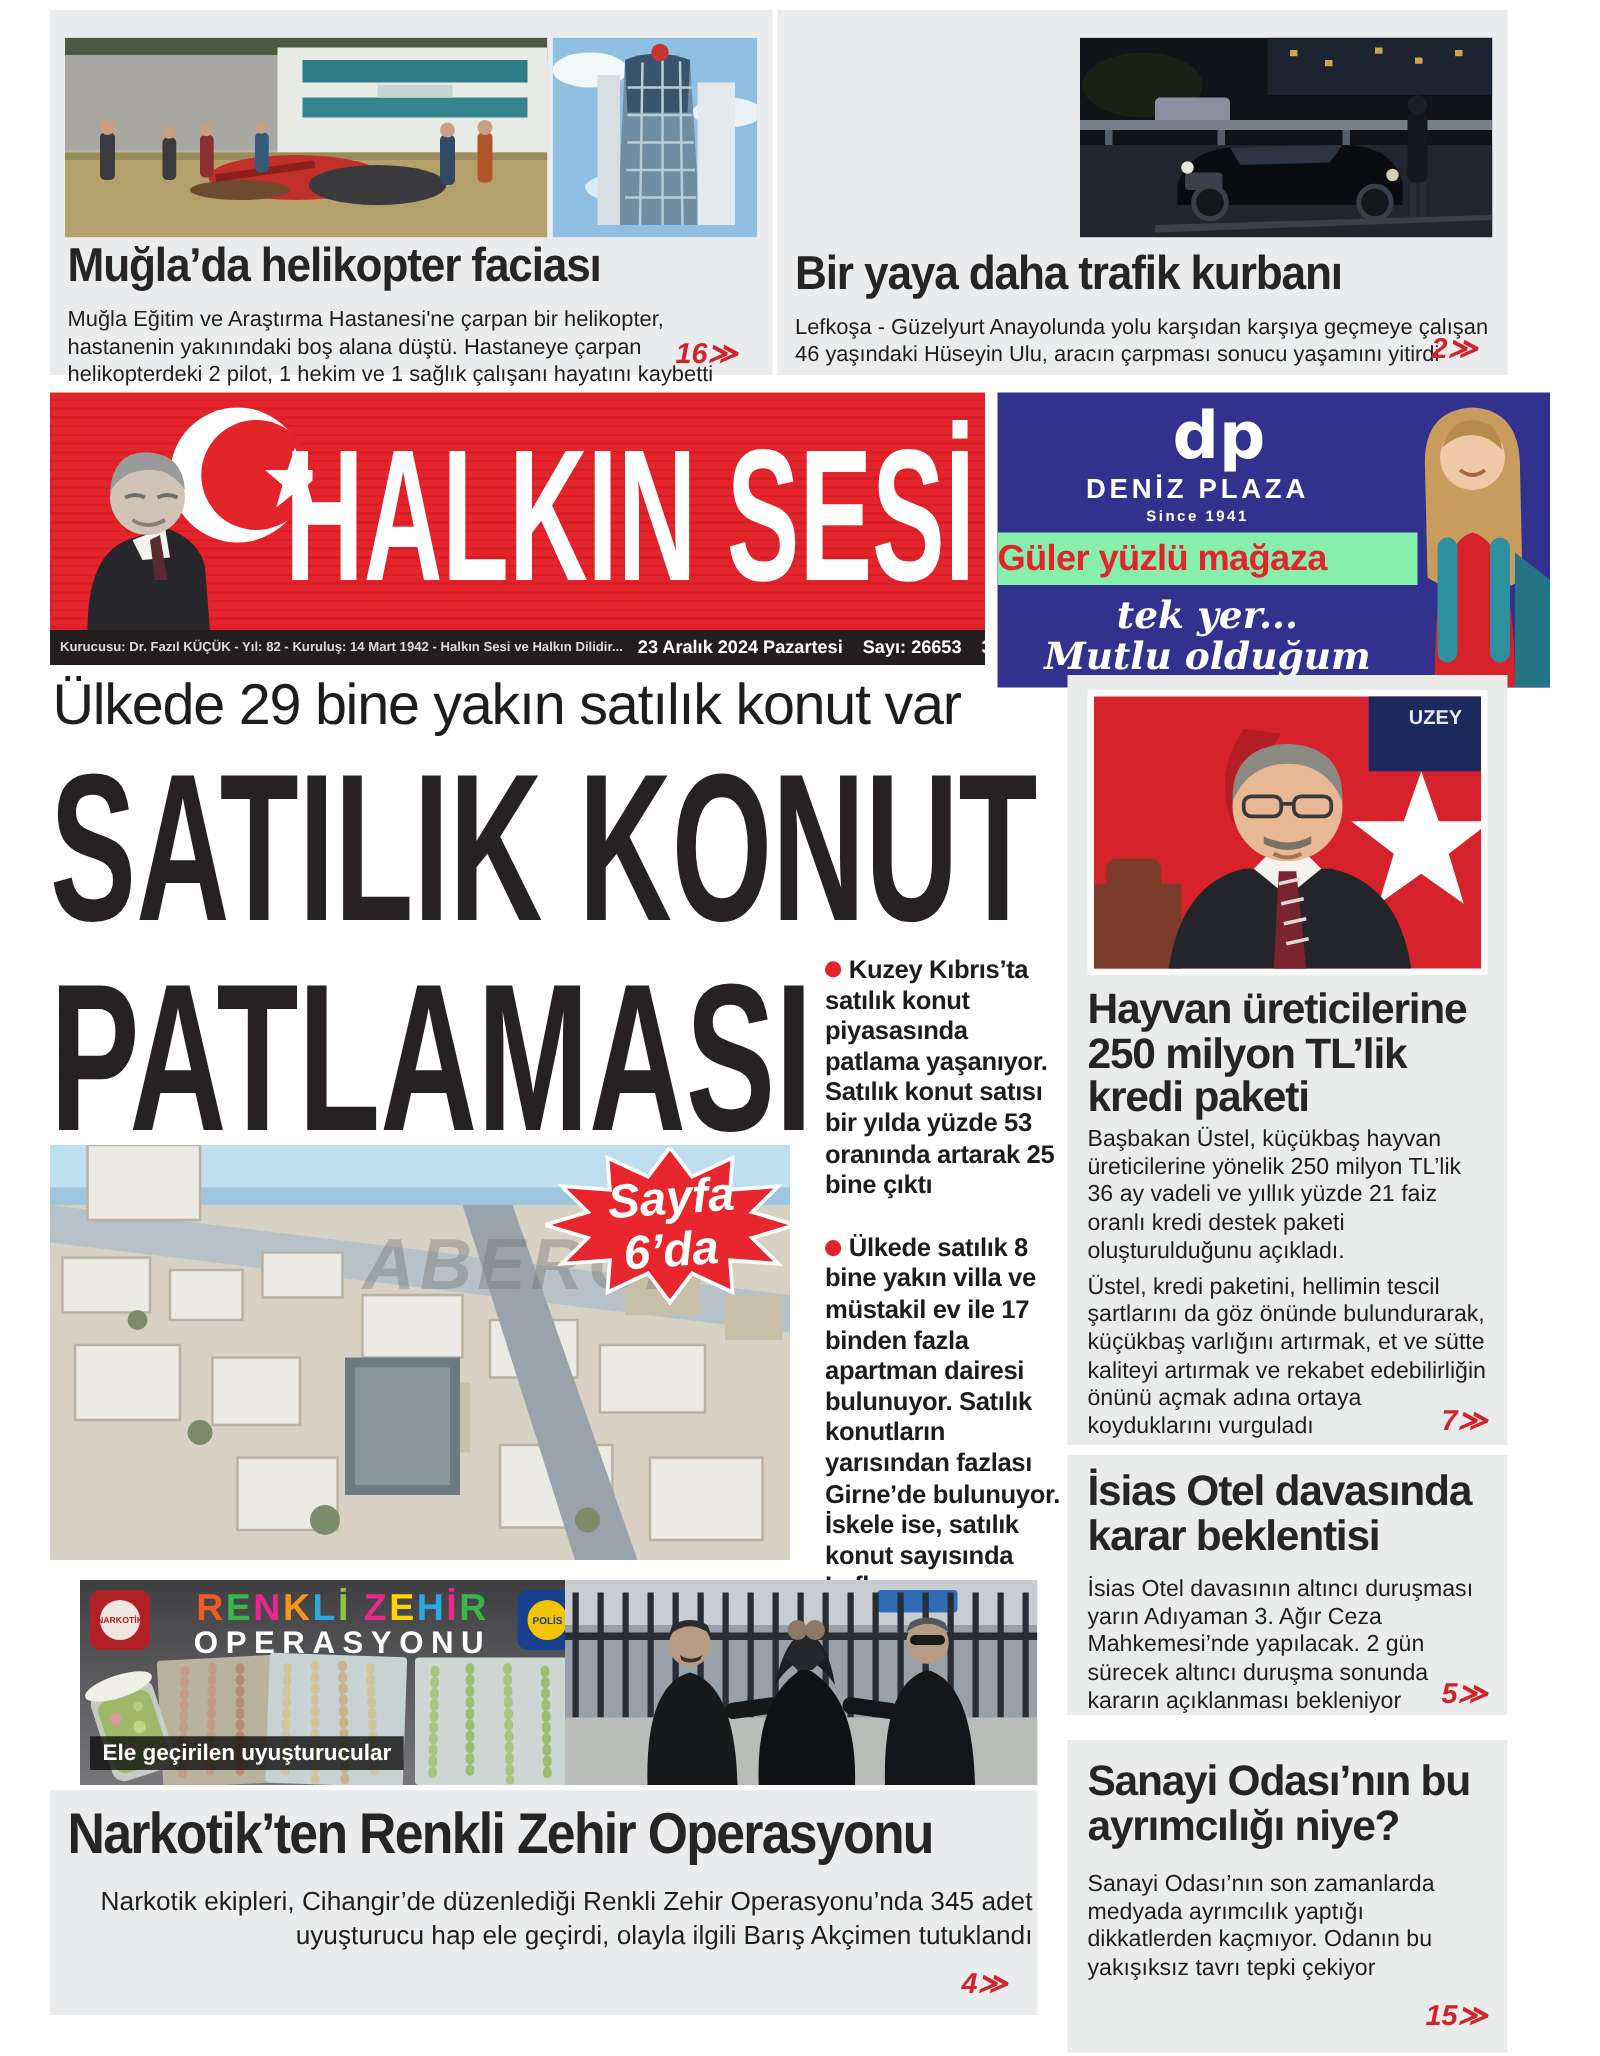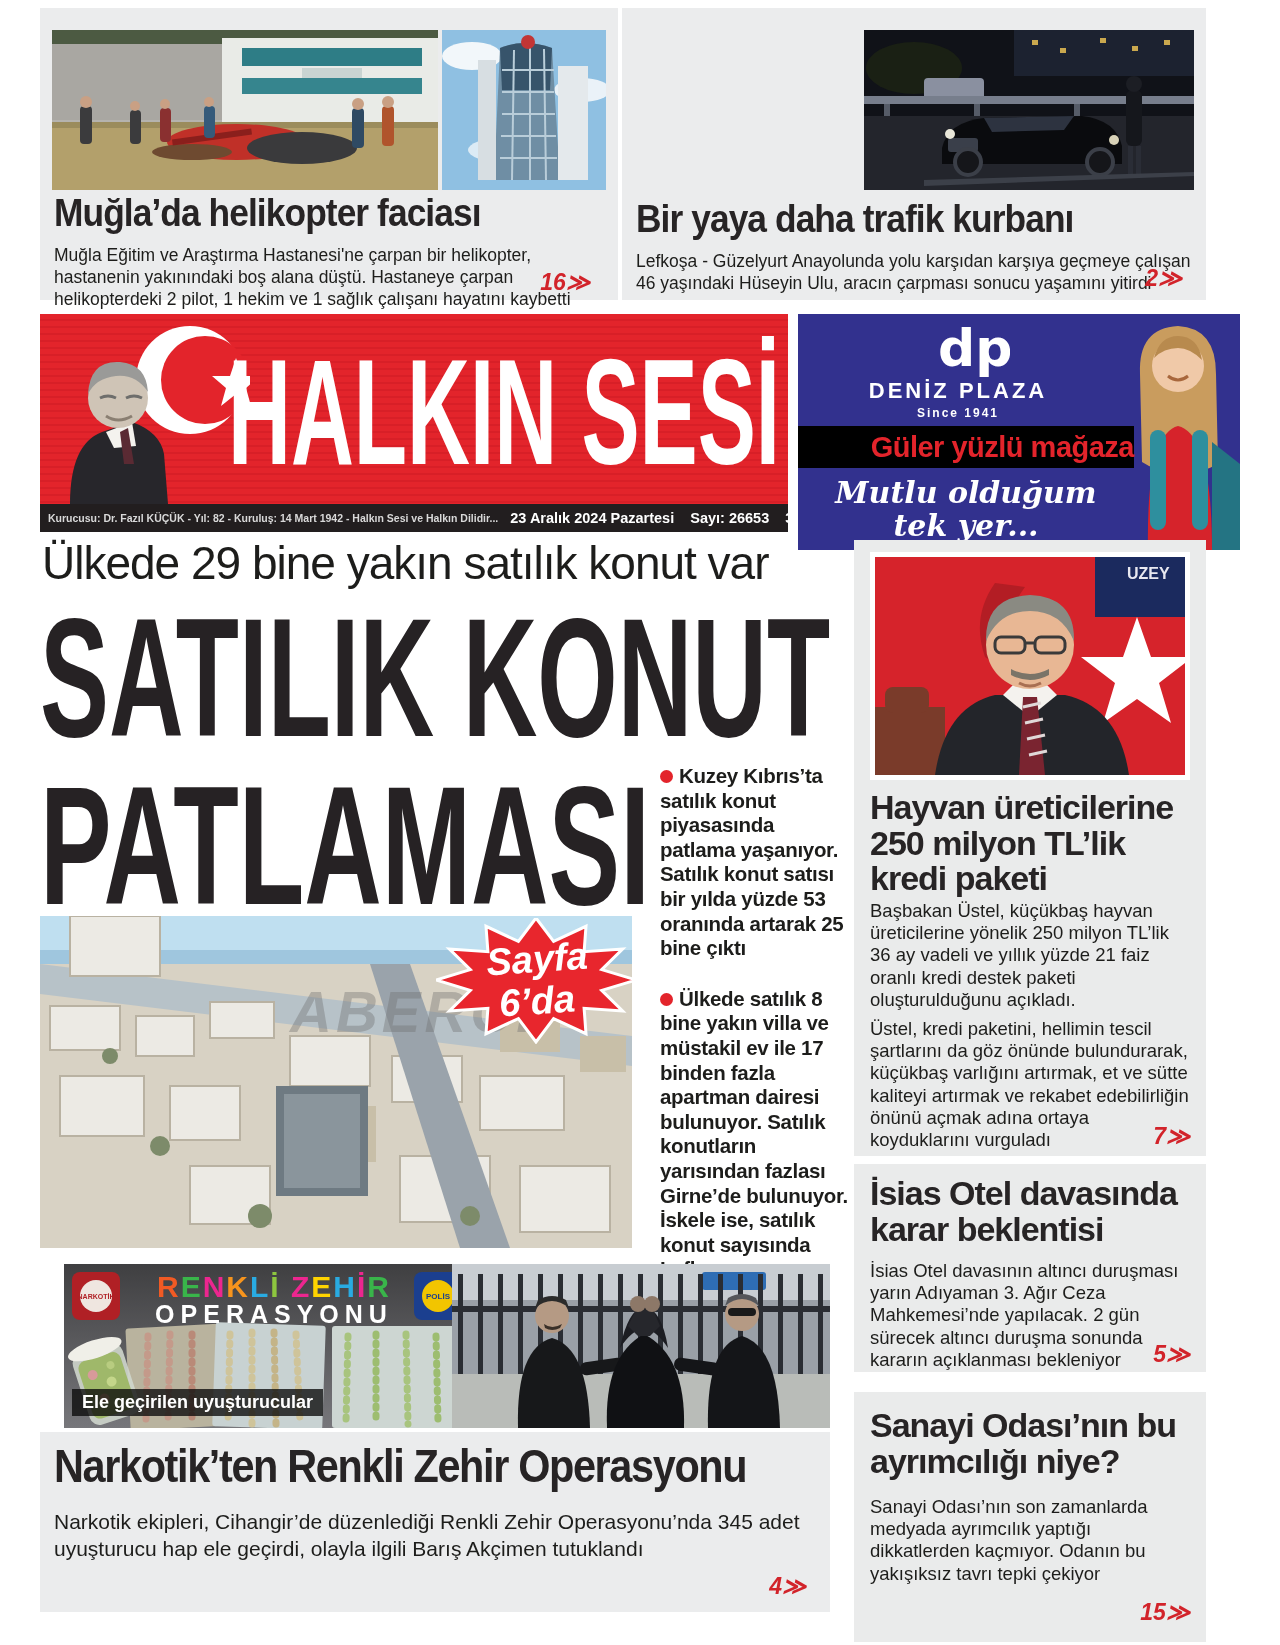--- a/index.html
+++ b/index.html
@@ -24,21 +24,21 @@
   .infobar{position:absolute;left:40px;top:504px;width:748px;height:28px;background:#221e1f;
     display:flex;align-items:center;justify-content:space-between;padding:0 8px;box-sizing:border-box;}
   .infobar .small{color:#d9d9d9;font-size:10.5px;font-weight:bold;white-space:nowrap;}
   .infobar .big{color:#fff;font-size:14.5px;font-weight:bold;white-space:nowrap;}
   .infobar .big span{margin-left:12px;margin-top:12px;}
   
   .ad{position:absolute;left:798px;top:314px;width:442px;height:236px;background:#32318e;overflow:hidden;}
   .ad .brand{position:absolute;left:0;top:64px;width:320px;text-align:center;color:#fff;font-weight:bold;
     font-size:22px;letter-spacing:3px;}
   .ad .since{position:absolute;left:0;top:92px;width:320px;text-align:center;color:#fff;font-weight:bold;font-size:12px;letter-spacing:2px;}
-  .ad .band{position:absolute;left:0;top:112px;width:336px;height:42px;background:#000000;display:flex;align-items:center;justify-content:flex-end;}
+  .ad .band{position:absolute;left:0;top:112px;width:336px;height:42px;background:#86efac;display:flex;align-items:center;justify-content:flex-start;}
   .ad .band div{color:#e3242b;font-weight:bold;font-size:29px;letter-spacing:-0.5px;}
   .ad .script{position:absolute;left:0;top:162px;width:336px;text-align:center;color:#fff;
     font-family:"DejaVu Serif",serif;font-style:italic;font-weight:bold;font-size:30px;line-height:1.1;}
   
   .kicker{position:absolute;left:42px;top:536px;font-size:46px;color:#1d1d1b;letter-spacing:-1px;white-space:nowrap;}
   .giant{position:absolute;left:40px;}
   .bullets{position:absolute;left:660px;top:764px;width:194px;font-size:20.5px;font-weight:bold;
     line-height:1.2;letter-spacing:-0.3px;color:#1d1d1b;}
   .bullets .b2{margin-top:26px;}
   .dot{display:inline-block;width:13px;height:13px;border-radius:50%;background:#e3242b;margin-right:6px;}
@@ -49,21 +49,21 @@
   .burst{position:absolute;left:396px;top:2px;width:202px;height:126px;}
   .burst .t1,.burst .t2{position:absolute;width:100%;text-align:center;color:#fff;font-weight:bold;
     font-style:italic;transform:rotate(-4deg);}
   .burst .t1{top:20px;font-size:38px;}
   .burst .t2{top:62px;font-size:38px;}
   
   .rc{position:absolute;left:854px;width:352px;background:#eaebeb;}
   .rc .hl{position:absolute;left:16px;font-size:34px;}
   .rc .body-txt{position:absolute;left:16px;font-size:18.5px;line-height:1.2;}
   
-  .bstory{left:40px;top:1432px;width:790px;height:180px;}
+  .bstory{left:40px;top:1432px;width:790px;height:180px;text-align:right;}
   .bstory .hl{position:absolute;left:14px;top:10px;font-size:46px;letter-spacing:-1.5px;}
   .bstory .body-txt{position:absolute;left:14px;top:76px;width:772px;font-size:21px;line-height:1.3;}
   .drugtitle1{position:absolute;left:60px;top:6px;width:300px;text-align:center;font-size:30px;
     font-weight:bold;letter-spacing:2px;}
   .drugtitle2{position:absolute;left:60px;top:36px;width:300px;text-align:center;font-size:25px;
     font-weight:bold;letter-spacing:6px;color:#fff;}
   .caption-band{position:absolute;left:8px;bottom:12px;background:rgba(10,10,10,.78);color:#fff;
     font-weight:bold;font-size:18px;padding:3px 10px;}
   .badge{position:absolute;top:8px;width:48px;height:48px;border-radius:8px;}
   .badge.red{left:8px;background:#b02025;}
@@ -204,22 +204,22 @@
   <div class="ad">
     <svg width="90" height="60" viewBox="0 0 90 60" style="position:absolute;left:122px;top:4px;">
       <text x="18" y="48" font-family="DejaVu Sans, sans-serif" font-weight="bold" font-size="52" fill="#ffffff">dp</text>
     </svg>
     <div class="brand">DENİZ PLAZA</div>
     <div class="since">Since 1941</div>
     <div class="band">
       <div>Güler yüzlü mağaza</div>
     </div>
     <div class="script">
+      <div>tek yer...</div>
       <div>Mutlu olduğum</div>
-      <div>tek yer...</div>
     </div>
     <svg width="120" height="236" viewBox="0 0 120 236" style="position:absolute;right:0;top:0;">
       <path d="M20 60 Q18 14 58 12 Q96 14 96 60 L98 150 Q80 160 60 158 Q36 158 22 148 Z" fill="#c99c5e"></path>
       <circle cx="58" cy="52" r="26" fill="#f0c9a8"></circle>
       <path d="M34 44 Q40 22 58 22 Q78 22 82 46 Q70 34 58 34 Q44 34 34 44Z" fill="#b88a4e"></path>
       <path d="M48 62 Q58 70 68 62" stroke="#a8673c" stroke-width="3" fill="none"></path>
       <path d="M28 236 Q26 120 58 112 Q92 120 92 236 Z" fill="#d6232b"></path>
       <rect x="30" y="116" width="16" height="100" rx="8" fill="#2e8f9e"></rect>
       <rect x="72" y="116" width="16" height="100" rx="8" fill="#2e8f9e"></rect>
       <path d="M92 128 L120 150 L120 236 L92 236 Z" fill="#247483"></path>

